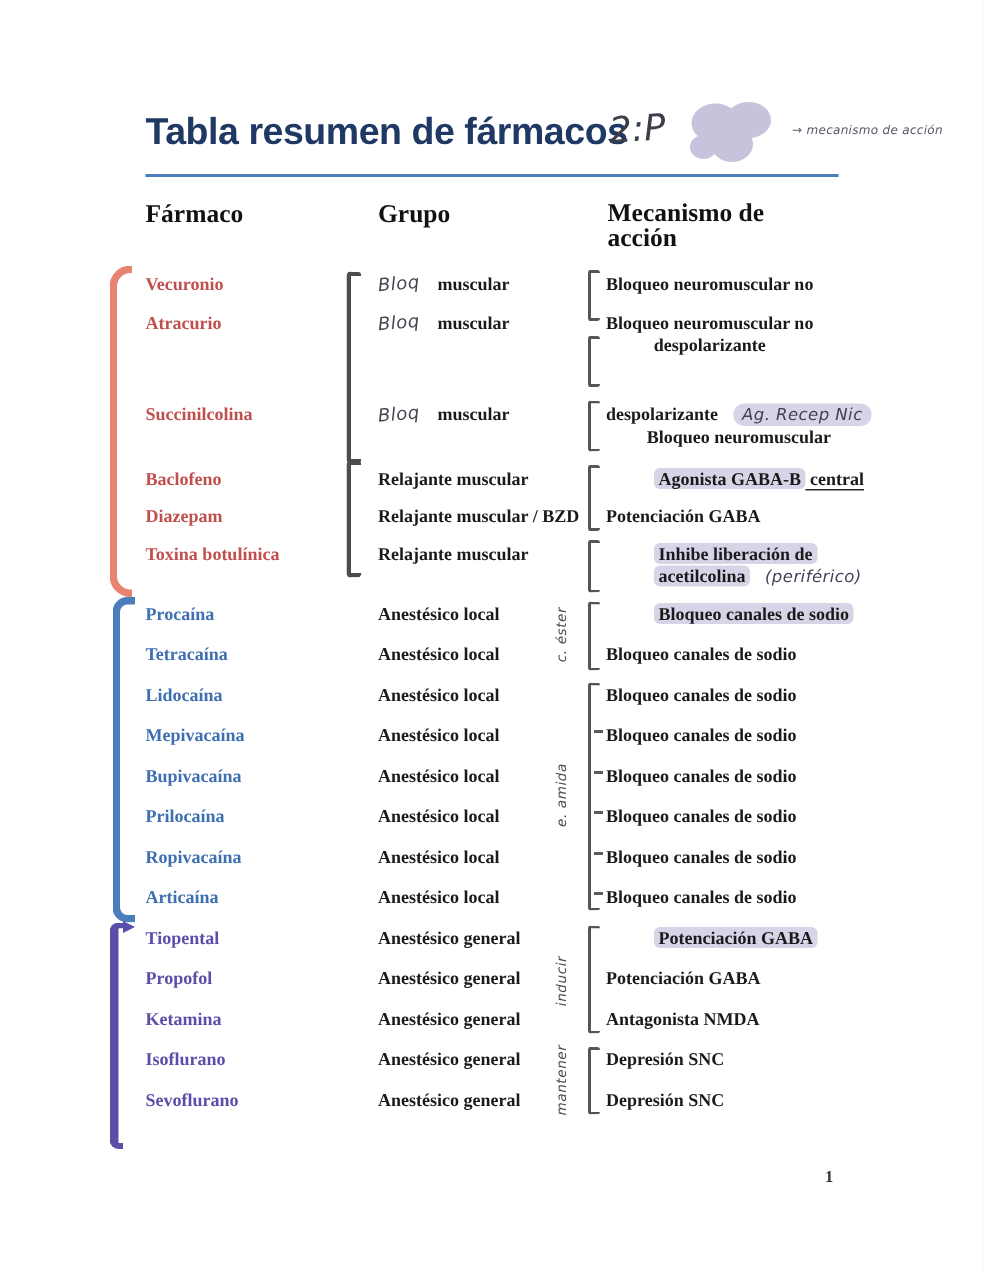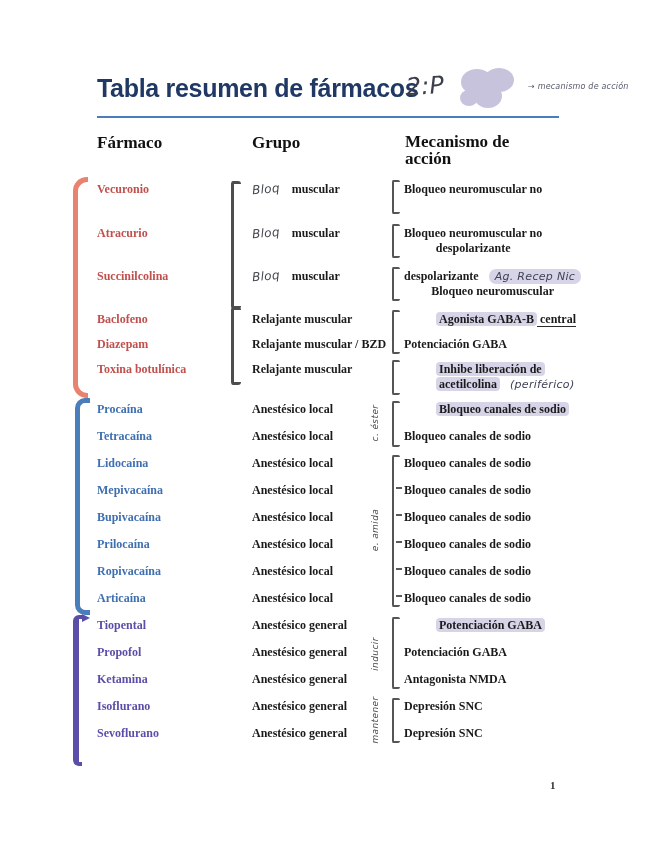--- a/index.html
+++ b/index.html
@@ -98,21 +98,21 @@
 
   <div>
   <div class="row" style="top: 182px;">
     <span class="farmaco red">Vecuronio</span>
     <span class="grupo"><span class="grupo-hand">Bloq</span><span>muscular</span></span>
     <span class="mech">
           <div class="mech-line"><span>Bloqueo neuromuscular no</span></div>
         </span>
   </div>
 
-  <div class="row" style="top: 226px; text-align: center;">
+  <div class="row" style="top: 208px; text-align: center;">
     <span class="farmaco red">Atracurio</span>
     <span class="grupo"><span class="grupo-hand">Bloq</span><span>muscular</span></span>
     <span class="mech">
           <div class="mech-line"><span>Bloqueo neuromuscular no</span></div>
           <div class="mech-line"><span>despolarizante</span></div>
         </span>
   </div>
 
   <div class="row" style="top: 269px; text-align: center;">
     <span class="farmaco red">Succinilcolina</span>

